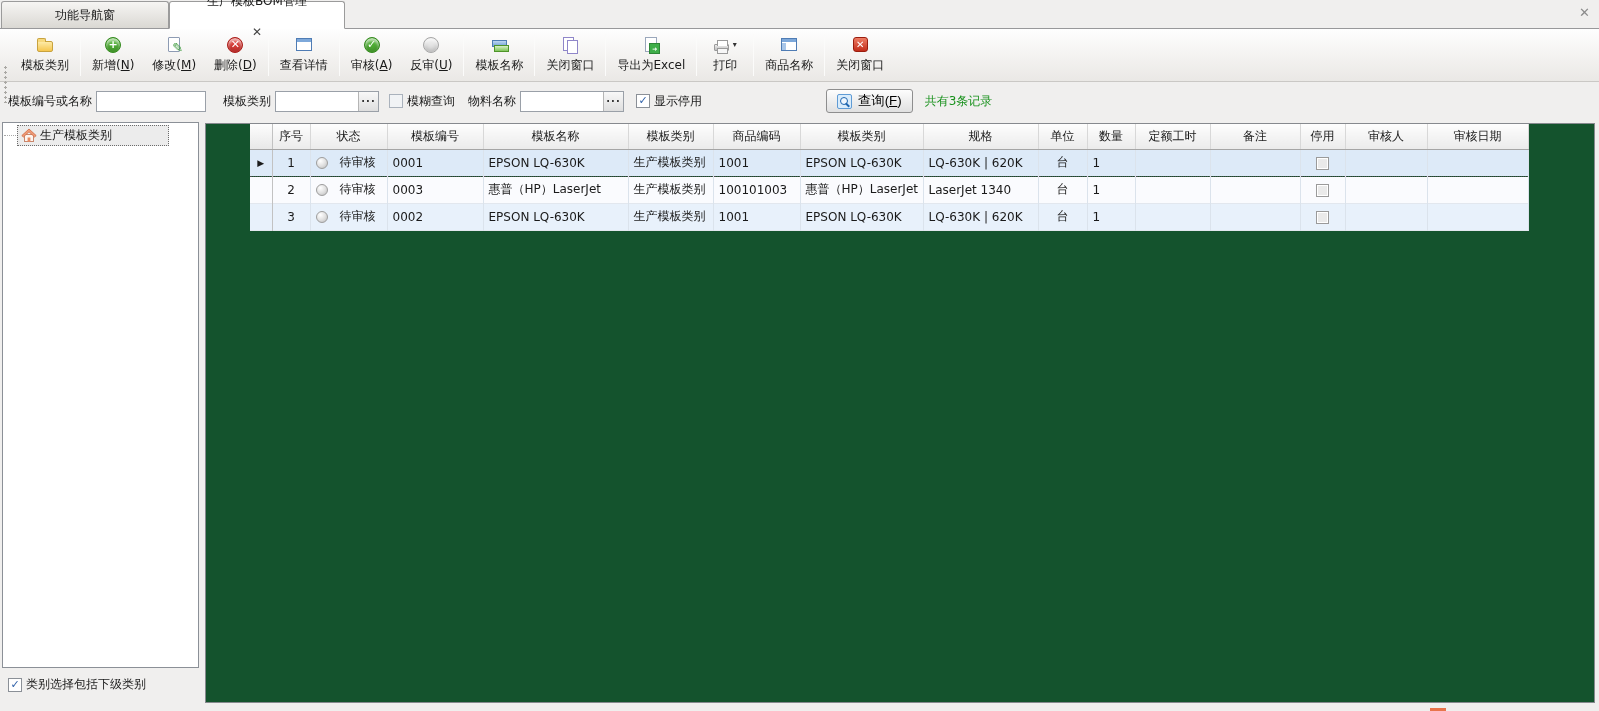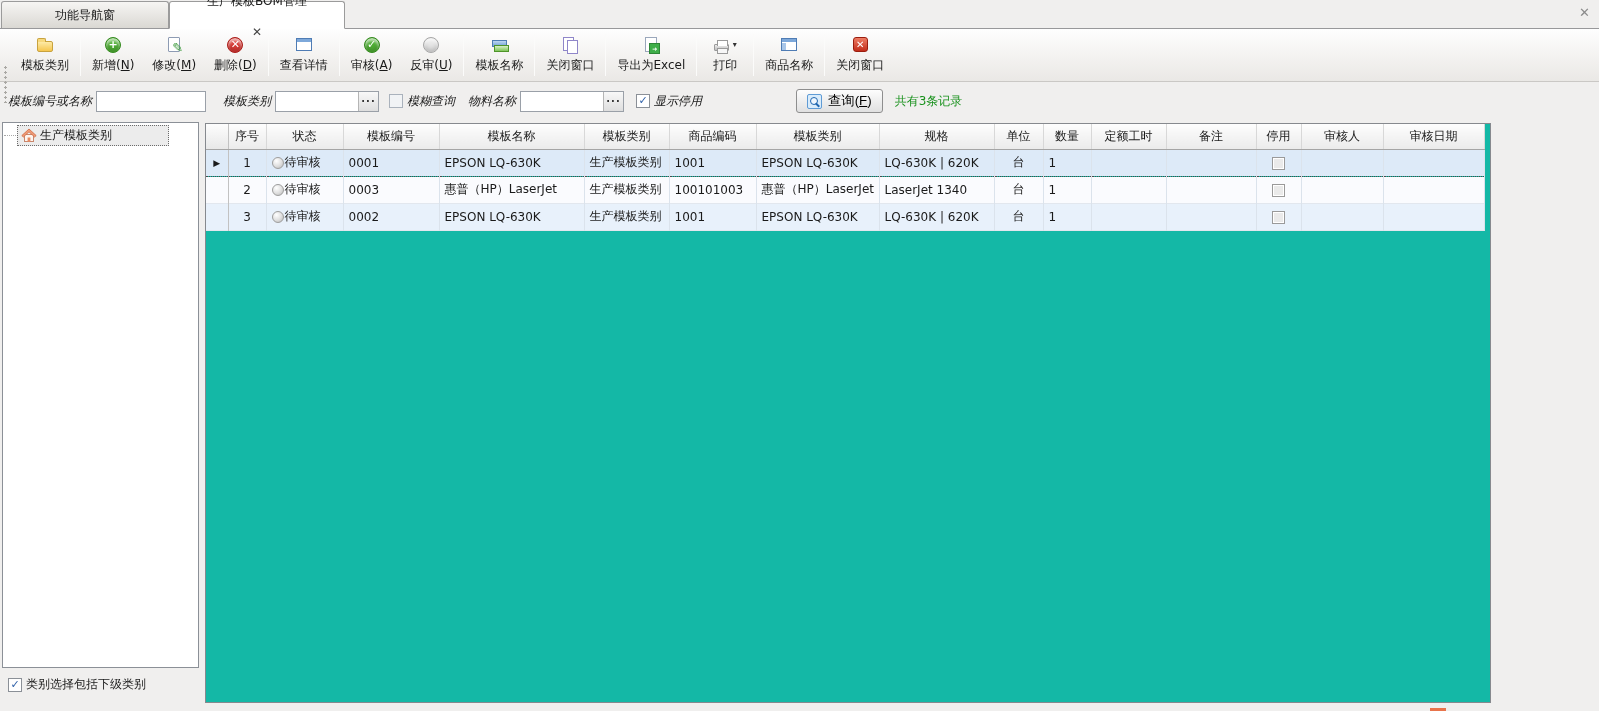--- a/index.html
+++ b/index.html
@@ -83,21 +83,21 @@
   .dd-arrow::before { content:"▾"; }
 
   .ic-closewin { width:15px; height:15px; border-radius:3px; background:linear-gradient(#ee7c64,#c22d1a);
         border:1px solid #9a1d0e; color:#fff; font-weight:bold; font-size:10px;
         display:flex; align-items:center; justify-content:center; }
   .ic-closewin::before { content:"✕"; }
 
   
   .filterbar { position:absolute; top:82px; left:0; right:0; height:38px;
                display:flex; align-items:center; padding-left:8px; }
-  .flabel { white-space:nowrap; margin-right:4px;font-style:italic; }
+  .flabel { white-space:nowrap; margin-right:4px; }
   .txt { height:21px; border:1px solid #9aa0a8; background:#fff; padding:0 3px; font:inherit; }
   .combo { display:flex; height:21px; border:1px solid #9aa0a8; background:#fff; }
   .combo input { border:none; outline:none; width:82px; height:19px; padding:0 3px; font:inherit; }
   .ellipsis-btn { width:20px; height:19px; background:linear-gradient(#f8f8f8,#dedede);
         border-left:1px solid #b5b5b5; color:#333; font-weight:bold; font-size:10px;
         display:flex; align-items:center; justify-content:center; cursor:default; }
   .ellipsis-btn::before { content:"···"; letter-spacing:1px; }
   .cb { width:14px; height:14px; border:1px solid #8b9097; background:#fff; color:#2d5fa8;
         font-size:11px; font-weight:bold; line-height:12px; text-align:center; margin-right:4px; flex:none; }
   .cb.grayed { background:#f1f3f5; border-color:#aab2bc; }
@@ -113,38 +113,38 @@
   
   .tree-panel { position:absolute; left:2px; top:122px; width:197px; height:546px;
         background:#fff; border:1px solid #8b9097; }
   .tree-item { display:flex; align-items:center; height:22px; margin:1px 1px 0 1px; }
   .tree-dots { width:12px; border-top:1px dotted #a8a8a8; margin-right:1px; }
   .tree-node { display:flex; align-items:center; gap:3px; background:#ececec;
         border:1px dotted #6b6b6b; padding:1px 56px 1px 3px; }
   .tree-cb-row { position:absolute; left:8px; top:676px; display:flex; align-items:center; }
 
   
-  .grid-wrap { position:absolute; left:205px; top:123px; width:1286px; height:580px;
-        background:#14b8a6; border:1px solid #86898e; overflow:hidden; }
+  .grid-wrap { position:absolute; left:205px; top:123px; width:1390px; height:580px;
+        background:#14532d; border:1px solid #86898e; overflow:hidden;padding-left:44px; }
   table.grid { border-collapse:collapse; table-layout:fixed; width:1278px; }
   .grid th { height:25px; font-weight:normal; background:linear-gradient(#fdfdfd,#ebebeb);
         border-right:1px solid #d8d8d8; border-bottom:1px solid #a5a5a5;
         white-space:nowrap; overflow:hidden; text-align:center; }
   .grid th.indcol { background:linear-gradient(#fdfdfd,#e8e8e8); border-right:1px solid #c2c2c2; }
   .grid td { height:27px; border-right:1px solid #dbe3ec; padding:0 5px;
         white-space:nowrap; overflow:hidden; vertical-align:middle; }
   .grid tr.r-even td { background:#fafbfe; }
   .grid tr.r-odd td { background:#e8f1fb; }
   .grid tr { border-bottom:1px solid #e2e7ee; }
   .grid tr.selected { border-top:1px dotted #4a4a4a; border-bottom:1px dotted #4a4a4a; }
   .grid tr.selected td { background:#ddeaf8; }
   .grid td.indcell { background:#f4f4f4; border-right:1px solid #c2c2c2; text-align:center;
         font-size:9px; color:#1a1a1a; padding:0; }
   .grid td:nth-child(2), .grid td:nth-child(10), .grid td:nth-child(14) { text-align:center; }
-  .status-wrap { display:flex; align-items:center; gap:1px; }
+  .status-wrap { display:flex; align-items:center; gap:12px; }
   .status-ball { width:12px; height:12px; border-radius:50%; flex:none;
         background:radial-gradient(circle at 35% 30%, #ffffff, #dedede 55%, #b8b8b8);
         border:1px solid #9e9e9e; }
   .grid-cb { display:inline-block; width:13px; height:13px; border:1px solid #9a9a9a;
         background:#eaeaea; box-shadow:inset 0 0 0 1px #fff; vertical-align:middle; }
 
   .orange-sliver { position:absolute; left:1430px; bottom:0; width:16px; height:3px; background:#e8744b; }
 </style>
 </head>
 <body>
@@ -277,21 +277,21 @@
   <span style="width:9px"></span>
   <span class="flabel">物料名称</span>
   <span class="combo">
     <input value="" style="">
     <span class="ellipsis-btn"></span>
   </span>
   <span style="width:12px"></span>
   <span class="cb">✓</span>
   <span class="flabel">显示停用</span>
 
-  <button class="query-btn" style="margin-left:90px">
+  <button class="query-btn" style="margin-left:120px">
     <span class="ic-mag"></span>
     <span><span>查询(</span><span class="u">F</span><span>)</span></span>
   </button>
   <span class="rec-count">共有3条记录</span>
 </div>
 
 <div class="tree-panel">
   <div class="tree-item">
     <span class="tree-dots"></span>
     <span class="tree-node">

